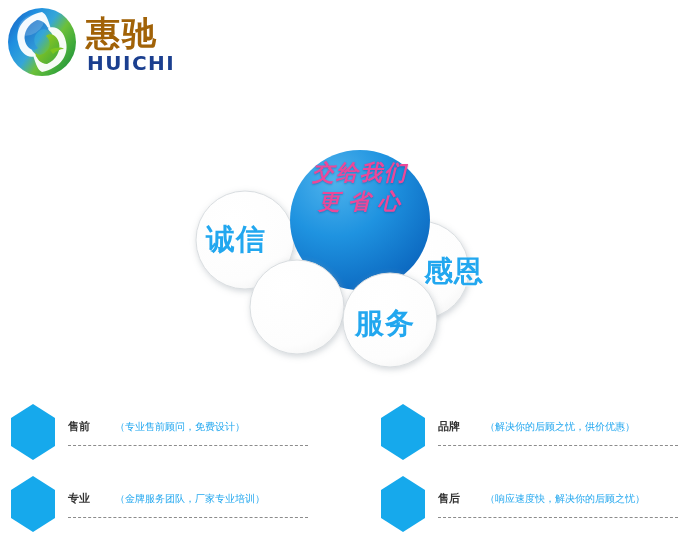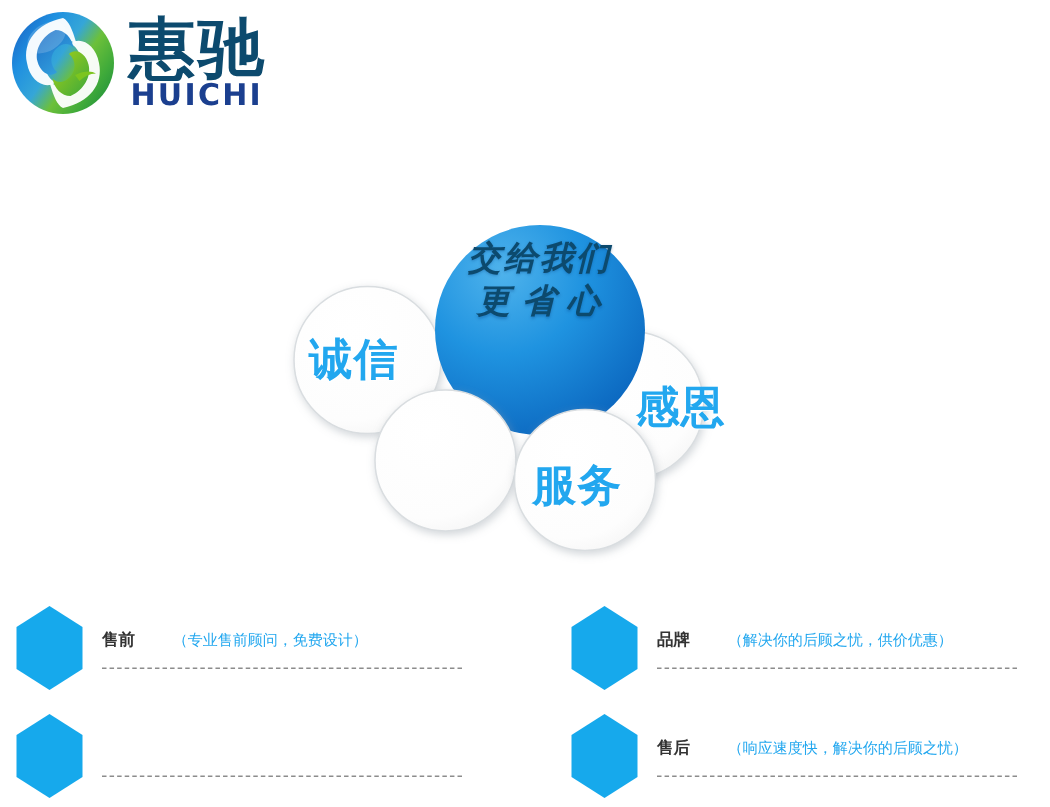--- a/index.html
+++ b/index.html
@@ -35,23 +35,23 @@
     left: 82px;
     top: 8px;
     width: 125px;
     height: 62px;
   }
   .wordmark-cn {
     position: absolute;
     left: 0;
     top: 0;
     font-family: "DejaVu Sans", "Liberation Sans", sans-serif;
-    font-size: 44px;
-    font-weight: bold;
-    color: #0c4a6e;
+    font-size: 34px;
+    font-weight: bold;
+    color: #a16207;
     letter-spacing: 2px;
     line-height: 42px;
     white-space: nowrap;
   }
   .wordmark-en {
     position: absolute;
     left: 1px;
     top: 42px;
     font-family: "DejaVu Sans", "Liberation Sans", sans-serif;
     font-size: 20px;
@@ -85,21 +85,21 @@
   #label-shigan   { left: 79px; top: 168px; font-size: 29px; letter-spacing: 3px; }
   #label-fuwu     { left: 175px; top: 184px; font-size: 29px; letter-spacing: 1px; }
   #label-ganen    { left: 244px; top: 132px; font-size: 29px; letter-spacing: 1px; }
 
   #slogan {
     position: absolute;
     left: 110px;
     top: 38px;
     width: 140px;
     text-align: center;
-    color: #0c4a6e;
+    color: #ec4899;
     font-family: "DejaVu Serif", "Liberation Serif", serif;
     font-style: italic;
     font-weight: bold;
     font-size: 22px;
     line-height: 29px;
     letter-spacing: 2px;
     text-shadow: 0 1px 2px rgba(0,60,130,0.35);
   }
   #slogan .line2 { letter-spacing: 8px; padding-left: 6px; }
 
@@ -271,20 +271,24 @@
     </div>
     <div class="feature-divider"></div>
   </div>
 
   <div class="feature-item" data-col="0" data-row="1">
     <div class="hexagon">
       <svg width="46" height="58" viewBox="0 0 46 58" aria-hidden="true">
         <polygon points="23,1 45,15 45,43 23,57 1,43 1,15" fill="#16a9ec"></polygon>
       </svg>
     </div>
+    <div class="feature-text-wrap">
+      <span class="feature-title">专业</span>
+      <span class="feature-desc">（金牌服务团队，厂家专业培训）</span>
+    </div>
     <div class="feature-divider"></div>
   </div>
 
   <div class="feature-item" data-col="1" data-row="1">
     <div class="hexagon">
       <svg width="46" height="58" viewBox="0 0 46 58" aria-hidden="true">
         <polygon points="23,1 45,15 45,43 23,57 1,43 1,15" fill="#16a9ec"></polygon>
       </svg>
     </div>
     <div class="feature-text-wrap">

